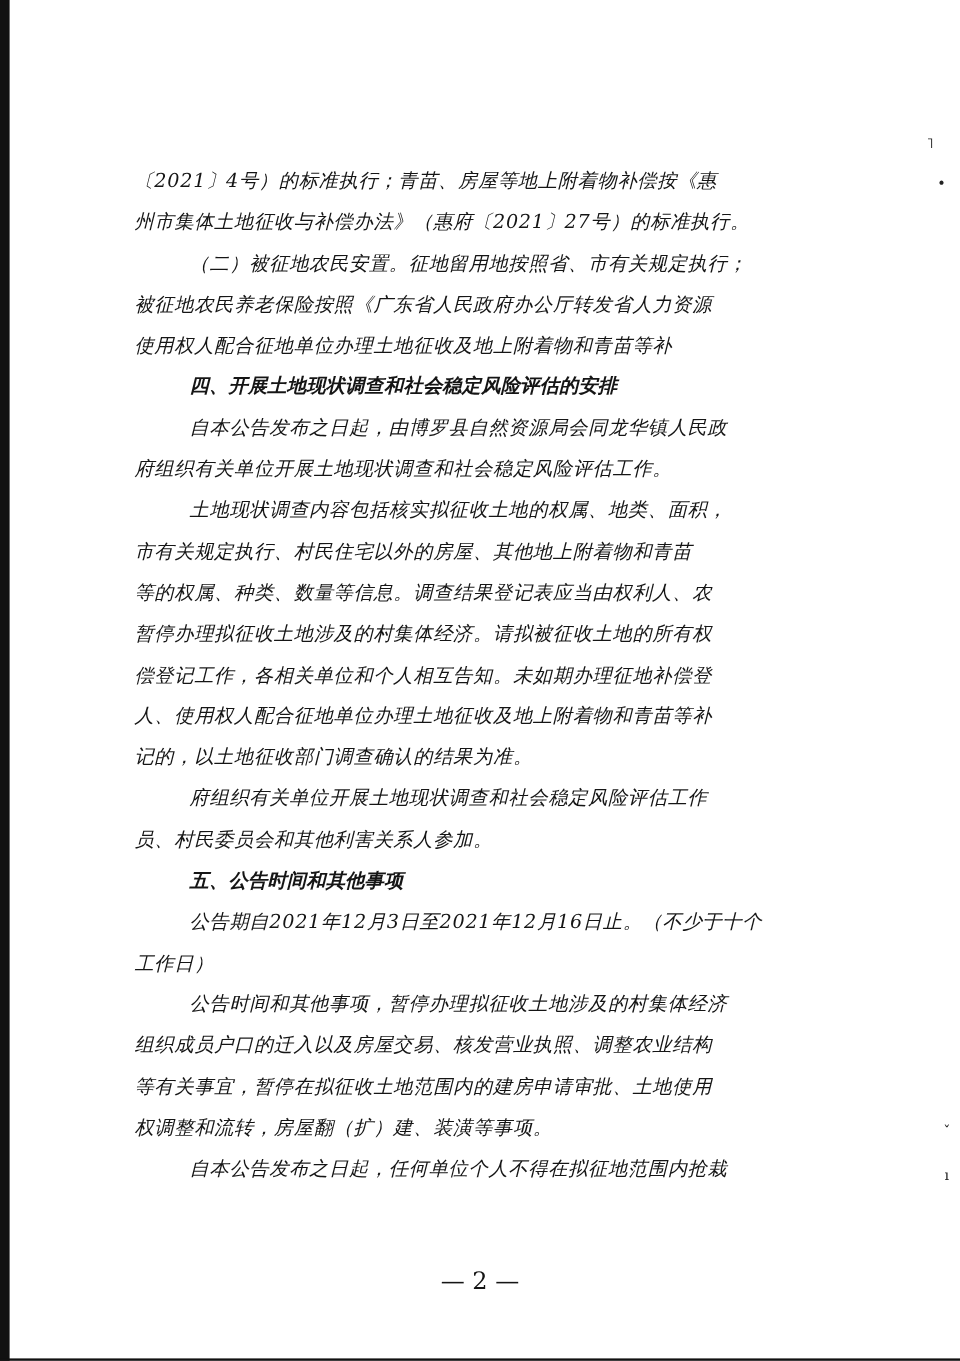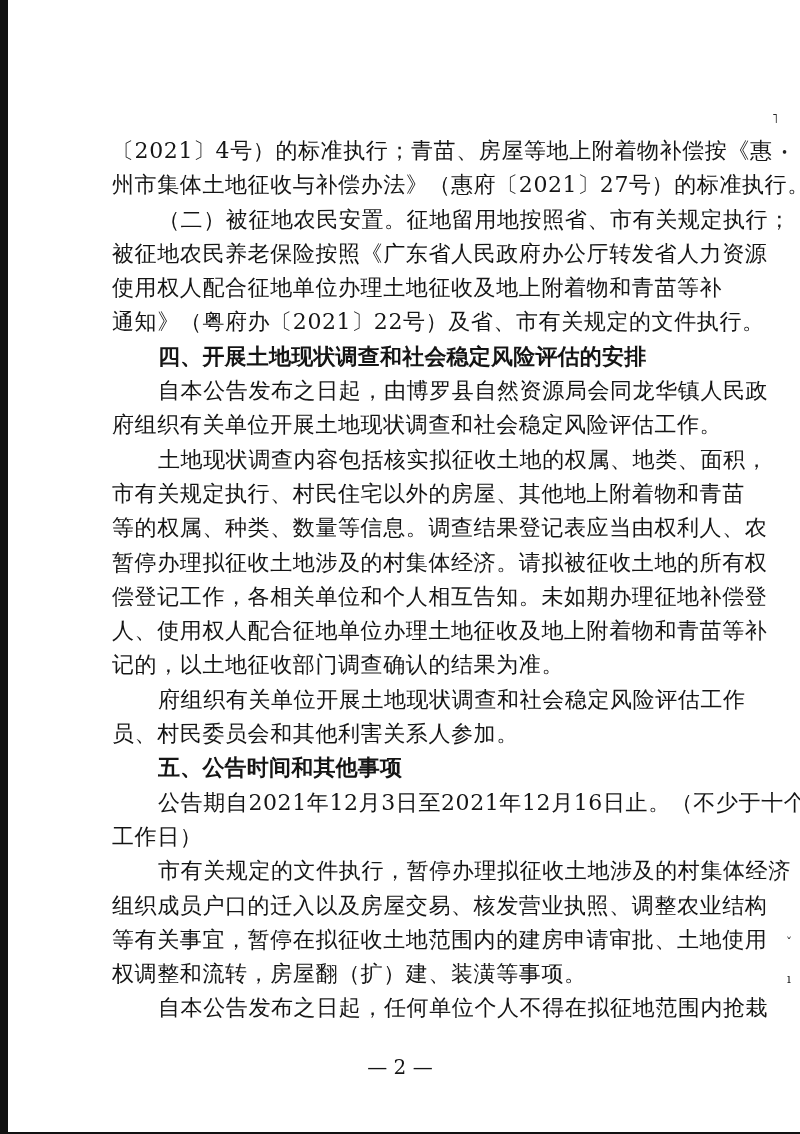--- a/index.html
+++ b/index.html
@@ -12,22 +12,22 @@
   .left-edge {
     position: absolute; left: 0; top: 0; width: 8px; height: 1134px; background: #111;
   }
   .bottom-edge {
     position: absolute; left: 0; bottom: 0; width: 800px; height: 2px; background: #111;
   }
   .page {
     position: absolute; left: 112px; top: 134px; width: 640px;
   }
   .line {
-    font-size: 22px; line-height: 34.3px; height: 34.3px;
-    white-space: nowrap; letter-spacing: 0.6px;
+    font-size: 16px; line-height: 34.3px; height: 34.3px;
+    white-space: nowrap; letter-spacing: 0.6px; font-style: italic;
   }
   .indent { padding-left: 46px; }
   .heading {
     font-family: "DejaVu Sans", "Liberation Sans", sans-serif;
     font-weight: bold;
     letter-spacing: 0.2px;
   }
   .page-number {
     position: absolute; left: 0; top: 1055px; width: 800px;
     text-align: center; font-size: 20px; color: #151515;
@@ -44,37 +44,36 @@
 
 <span class="mark" style="left:772px; top:112px;">˥</span>
 <span class="mark" style="left:781px; top:146px;">•</span>
 
 <div class="page">
   <div class="line">〔2021〕4号）的标准执行；青苗、房屋等地上附着物补偿按《惠</div>
   <div class="line">州市集体土地征收与补偿办法》（惠府〔2021〕27号）的标准执行。</div>
   <div class="line indent">（二）被征地农民安置。征地留用地按照省、市有关规定执行；</div>
   <div class="line">被征地农民养老保险按照《广东省人民政府办公厅转发省人力资源</div>
   <div class="line">使用权人配合征地单位办理土地征收及地上附着物和青苗等补</div>
-  <div class="line">通知》（粤府办〔2021〕22号）及省、市有关规定的文件执行。</div>
   <div class="line indent heading">四、开展土地现状调查和社会稳定风险评估的安排</div>
   <div class="line indent">自本公告发布之日起，由博罗县自然资源局会同龙华镇人民政</div>
   <div class="line">府组织有关单位开展土地现状调查和社会稳定风险评估工作。</div>
   <div class="line indent">土地现状调查内容包括核实拟征收土地的权属、地类、面积，</div>
   <div class="line">市有关规定执行、村民住宅以外的房屋、其他地上附着物和青苗</div>
   <div class="line">等的权属、种类、数量等信息。调查结果登记表应当由权利人、农</div>
   <div class="line">暂停办理拟征收土地涉及的村集体经济。请拟被征收土地的所有权</div>
   <div class="line">偿登记工作，各相关单位和个人相互告知。未如期办理征地补偿登</div>
   <div class="line">人、使用权人配合征地单位办理土地征收及地上附着物和青苗等补</div>
   <div class="line">记的，以土地征收部门调查确认的结果为准。</div>
   <div class="line indent">府组织有关单位开展土地现状调查和社会稳定风险评估工作</div>
   <div class="line">员、村民委员会和其他利害关系人参加。</div>
   <div class="line indent heading">五、公告时间和其他事项</div>
   <div class="line indent">公告期自2021年12月3日至2021年12月16日止。（不少于十个</div>
   <div class="line">工作日）</div>
-  <div class="line indent">市有关规定的文件执行，暂停办理拟征收土地涉及的村集体经济</div>
+  <div class="line indent">公告时间和其他事项，暂停办理拟征收土地涉及的村集体经济</div>
   <div class="line">组织成员户口的迁入以及房屋交易、核发营业执照、调整农业结构</div>
   <div class="line">等有关事宜，暂停在拟征收土地范围内的建房申请审批、土地使用</div>
   <div class="line">权调整和流转，房屋翻（扩）建、装潢等事项。</div>
   <div class="line indent">自本公告发布之日起，任何单位个人不得在拟征地范围内抢栽</div>
 </div>
 
 <span class="mark" style="left:786px; top:936px;">ˇ</span>
 <span class="mark" style="left:787px; top:972px;">ı</span>
 
 <div class="page-number">— 2 —</div>

